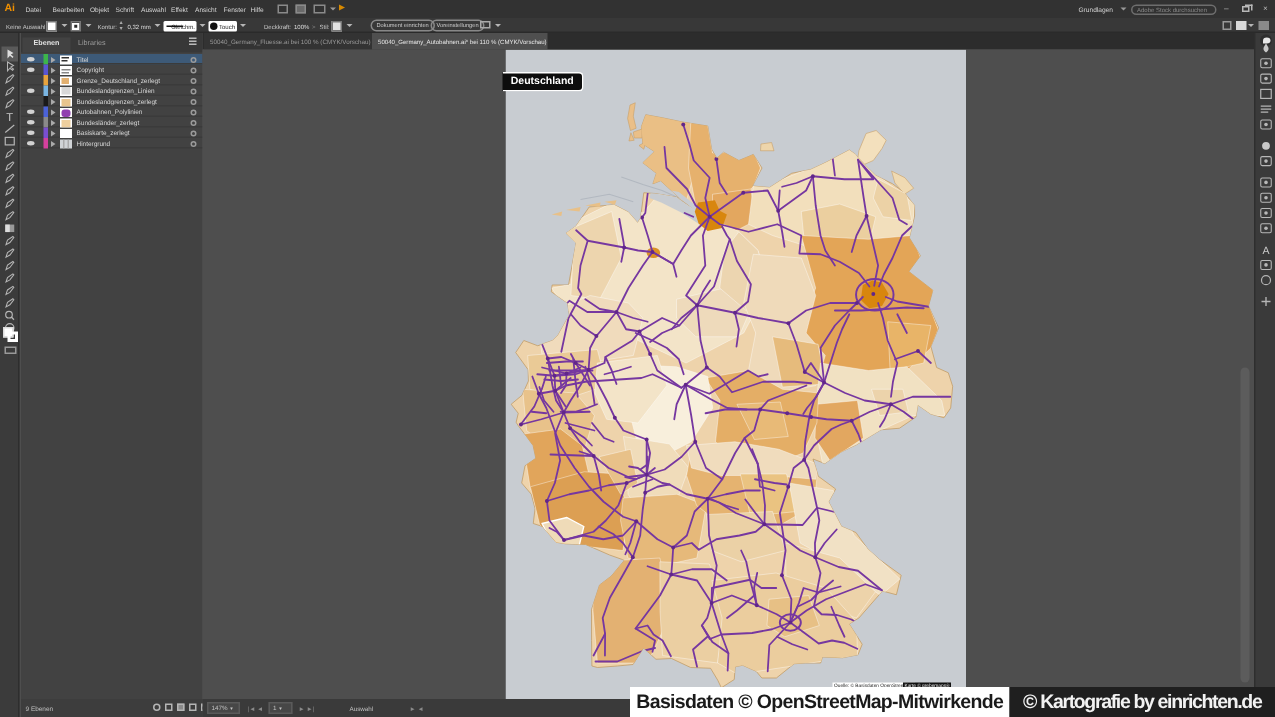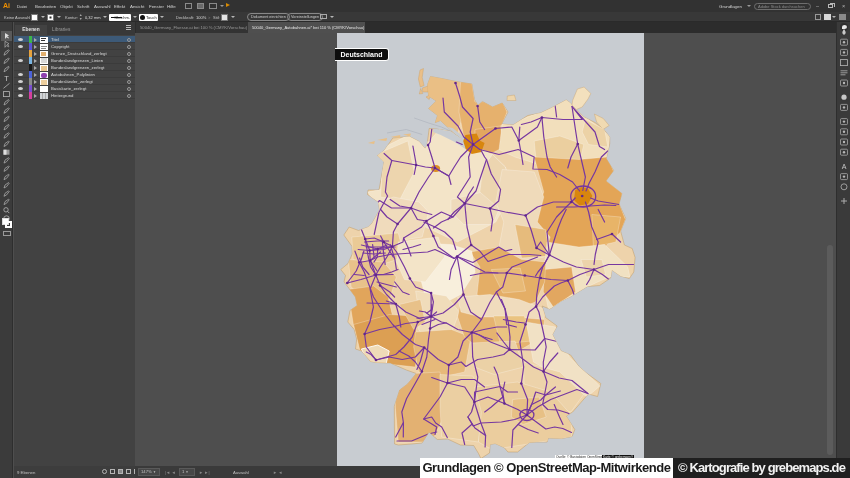--- a/index.html
+++ b/index.html
@@ -596,15 +596,15 @@
 
   <div id="status" class="abs">
     <span class="sbox" style="left:3px;width:22px">147% <span style="font-size:3px">▼</span></span>
     <span style="position:absolute;left:30px;top:4px;color:#8a8a8a">|◄ ◄</span>
     <span class="sbox" style="left:44px;width:16px">1 <span style="font-size:3px">▼</span></span>
     <span style="position:absolute;left:64px;top:4px;color:#8a8a8a">► ►|</span>
     <span style="position:absolute;left:98px;top:4px">Auswahl</span>
     <span style="position:absolute;left:138px;top:4px;color:#8a8a8a">► ◄</span>
   </div>
 
-  <div id="ovl-white" class="abs">Grundlagen © OpenStreetMap-Mitwirkende</div>
-  <div id="ovl-dark" class="abs">© Kartografie by grebemaps.de</div>
+  <div id="ovl-white" class="abs">Basisdaten © OpenStreetMap-Mitwirkende</div>
+  <div id="ovl-dark" class="abs">© Kartografie by einrichten.de</div>
 
 </div>
 </body></html>

